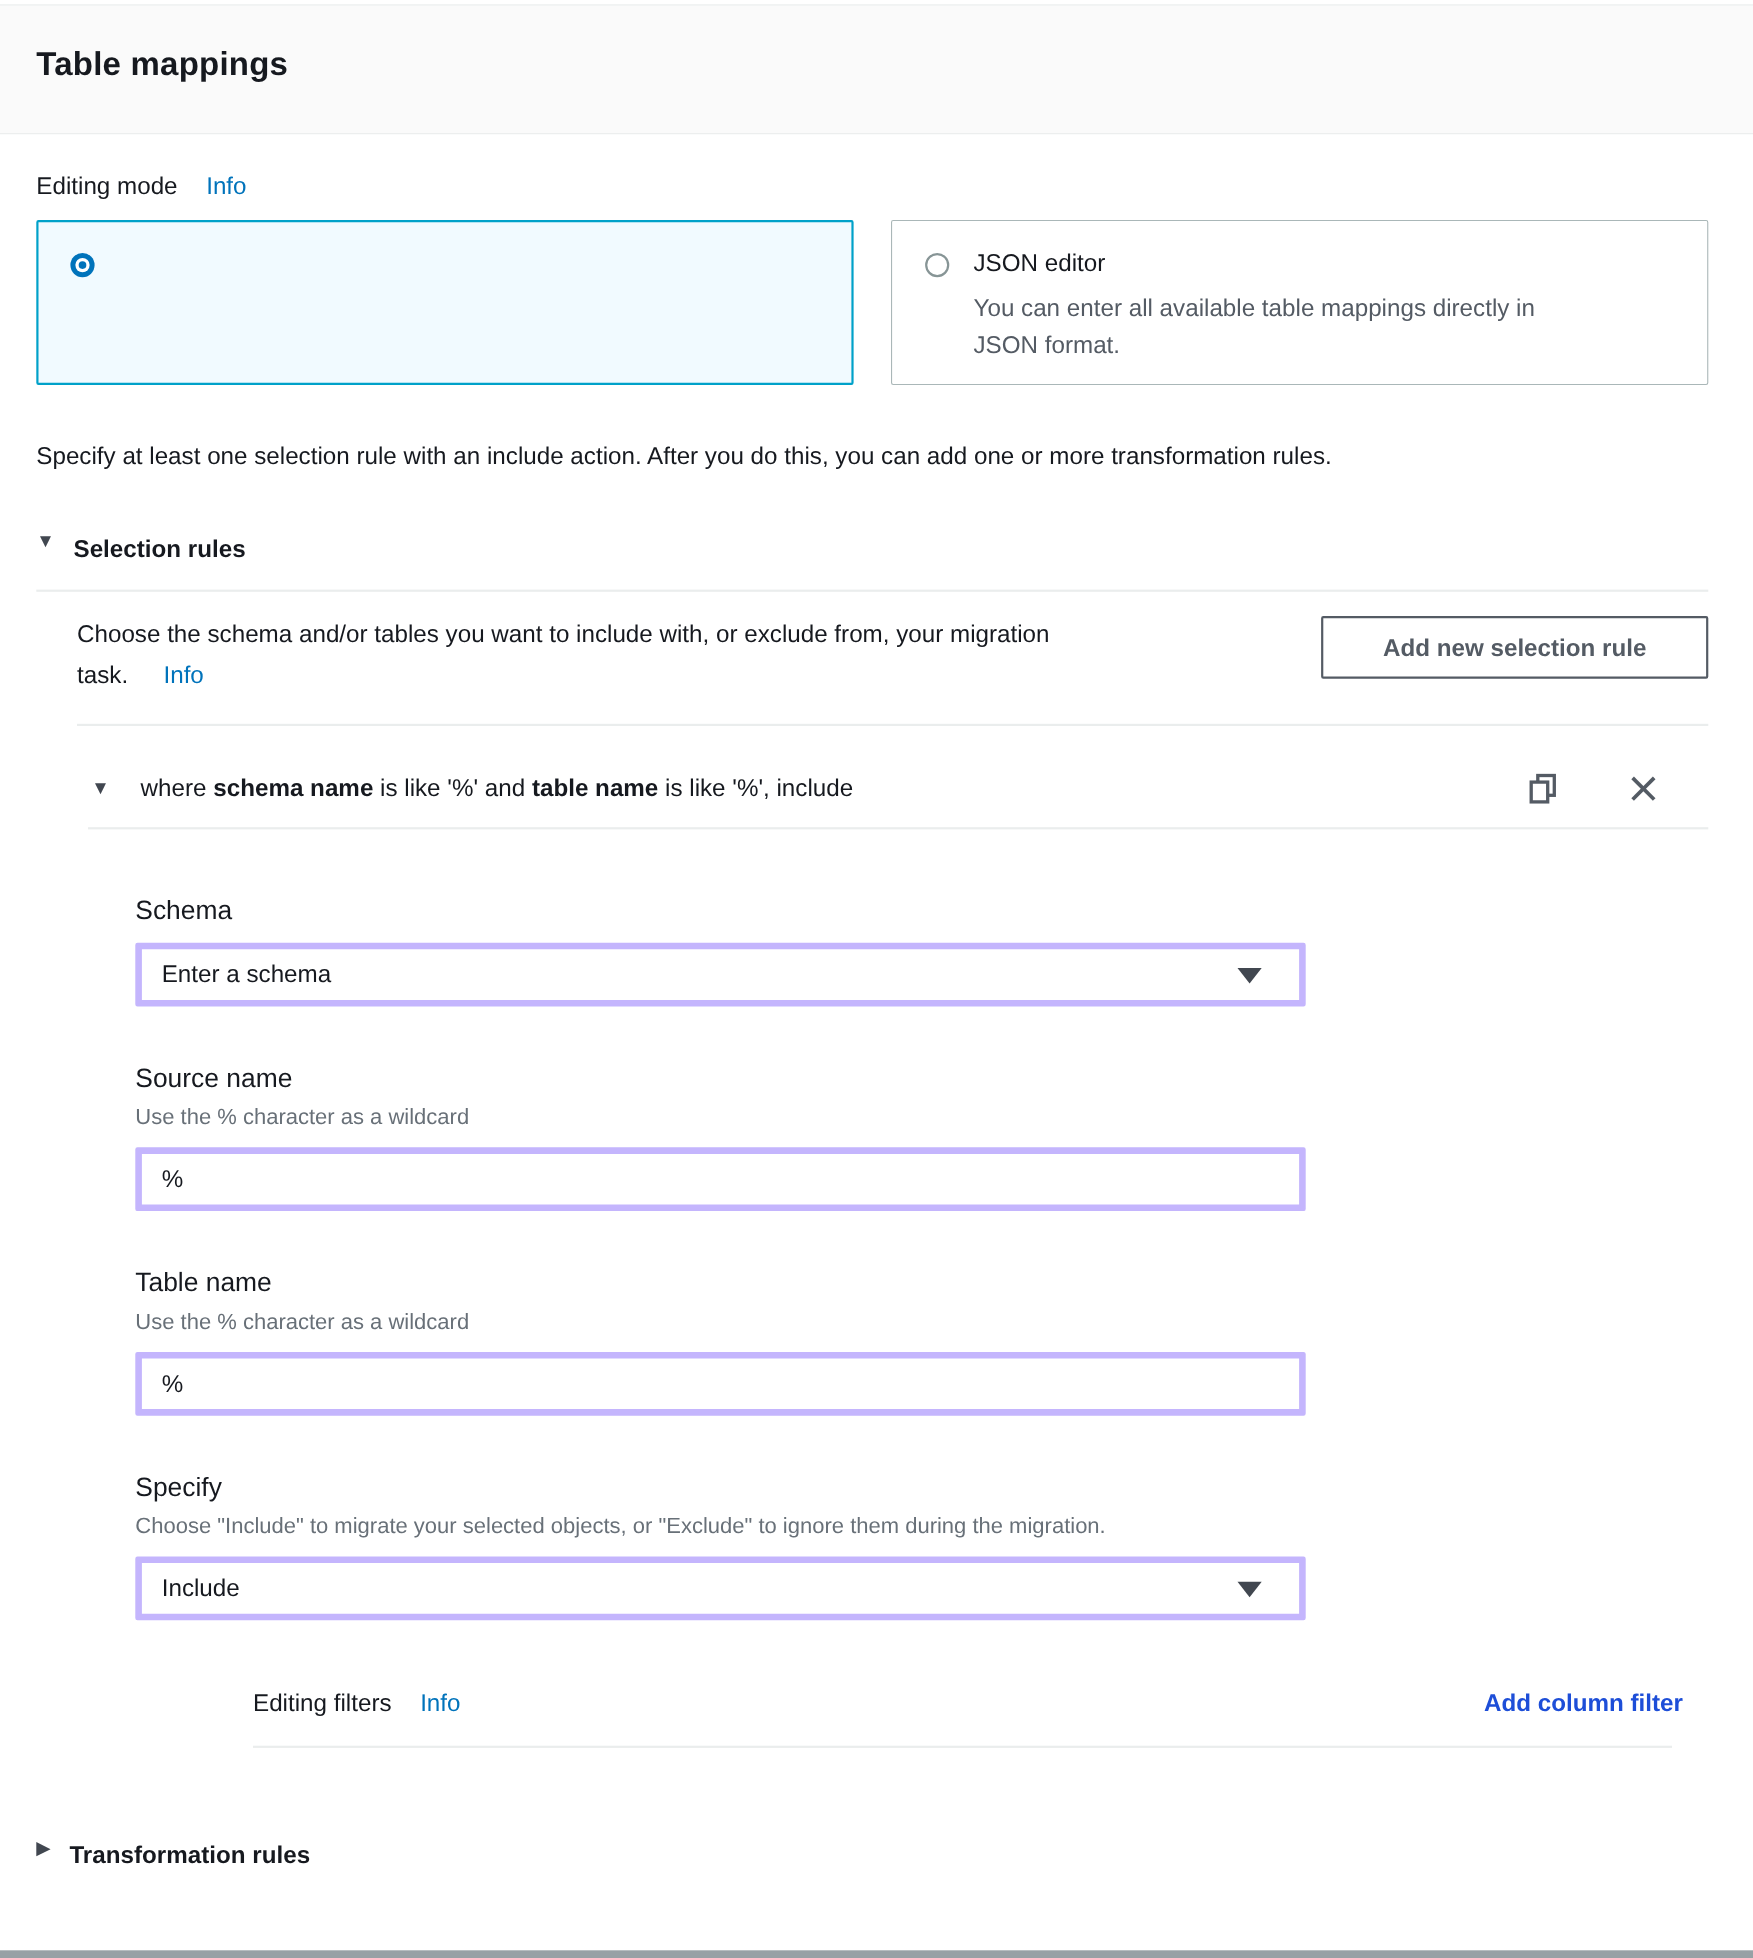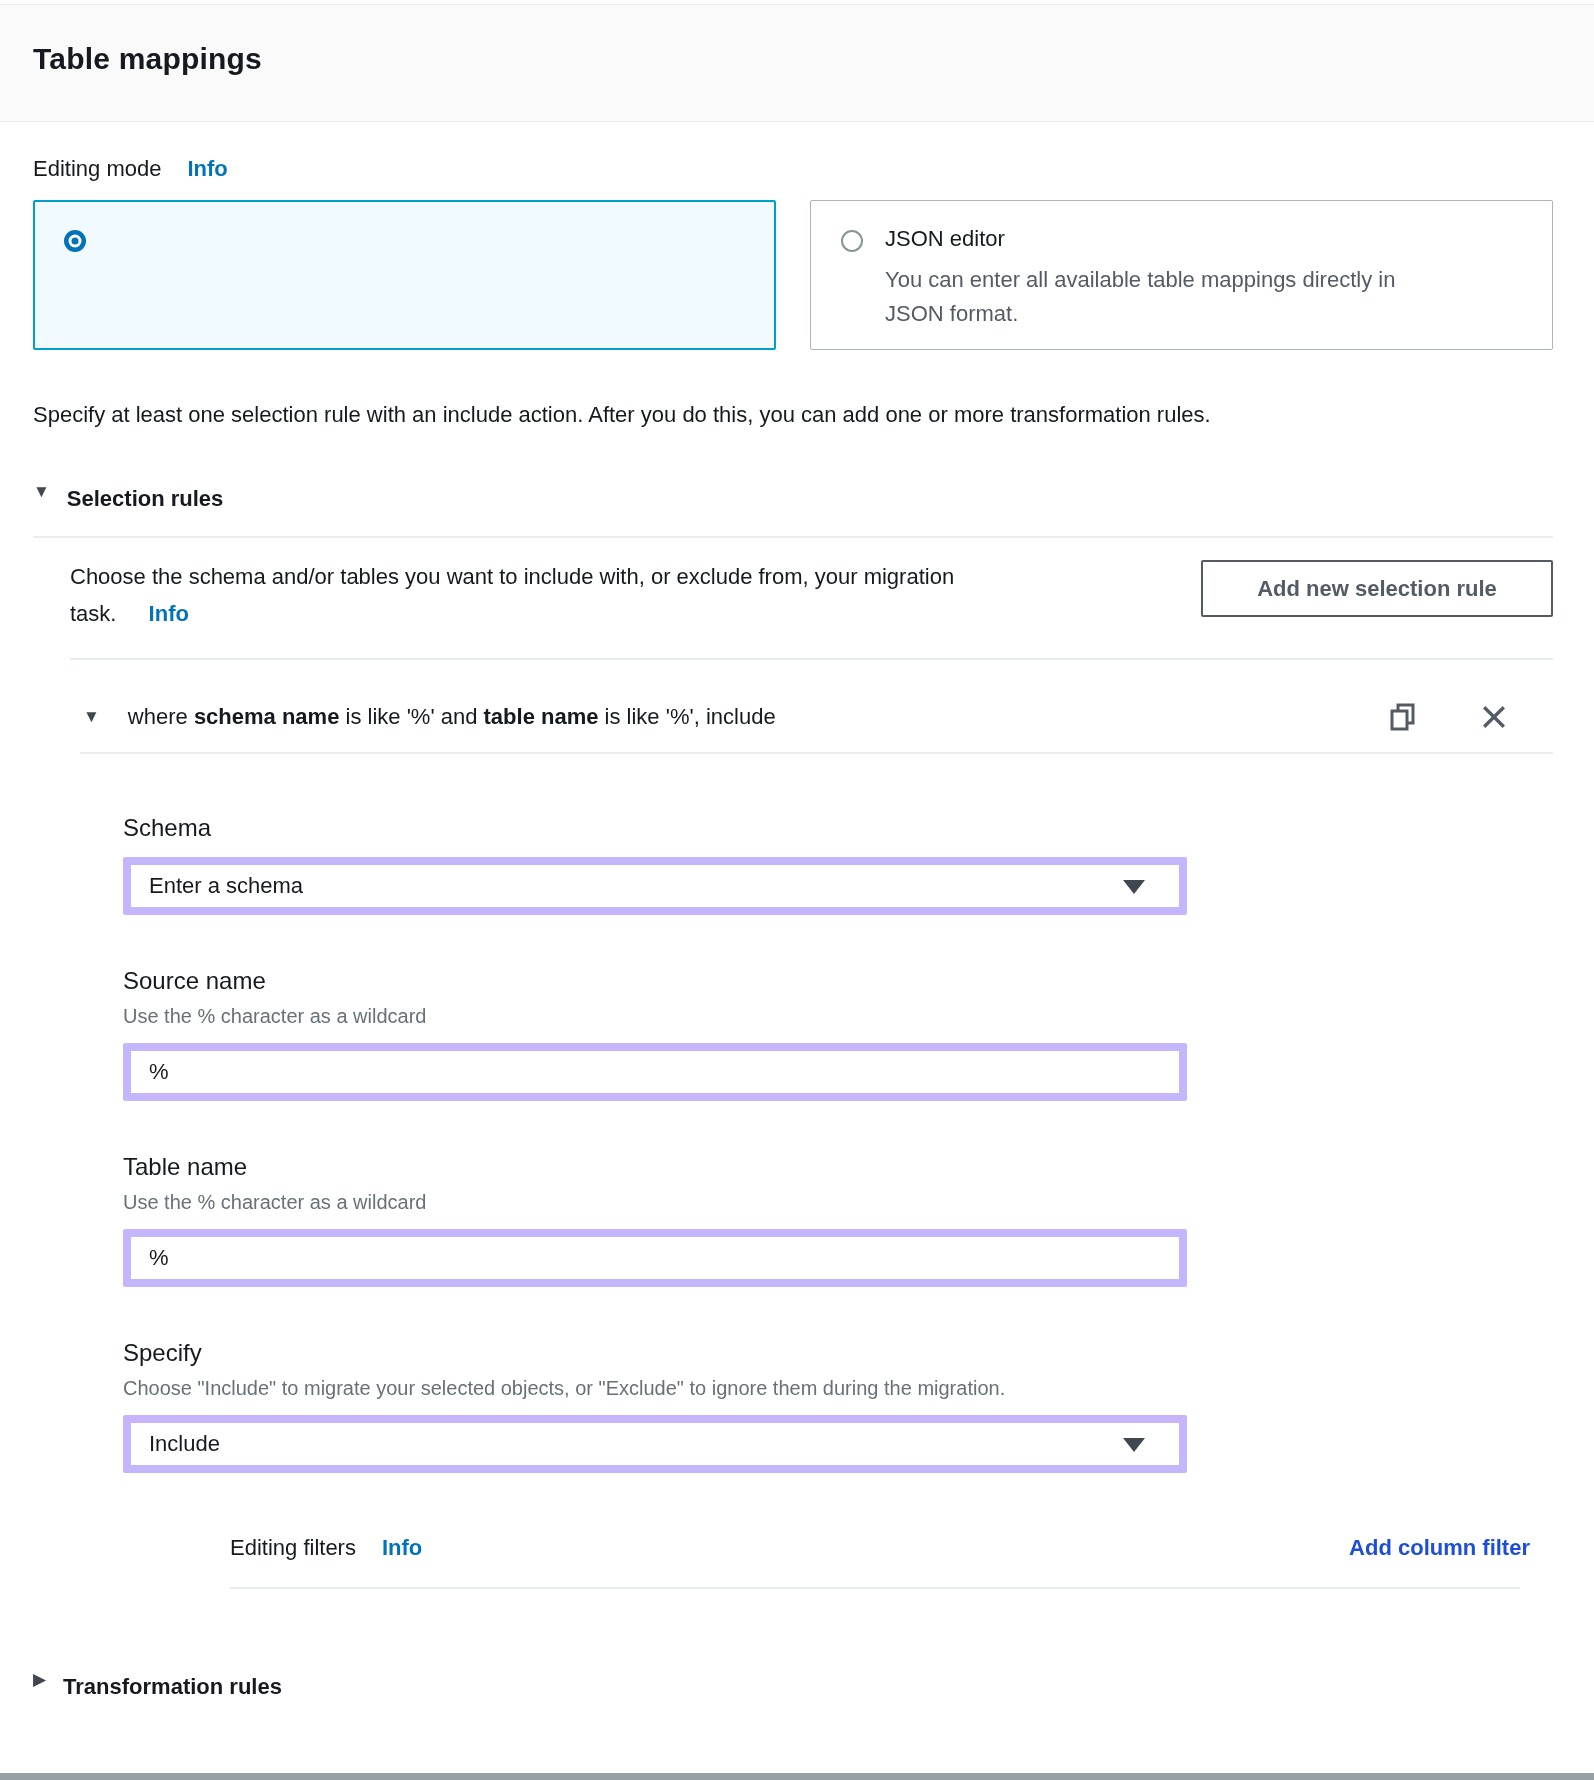--- a/index.html
+++ b/index.html
@@ -9,21 +9,21 @@
 
   
   .hdr { margin-top:4px; height:118px; background:#fafafa;
          border-top:1px solid #eaeded; border-bottom:1px solid #eaeded;
          padding:37px 0 0 33px; }
   .hdr h1 { font-size:30px; font-weight:700; color:#16191f; letter-spacing:.2px; }
 
   .content { padding:0 41px 0 33px; }
 
   .row-label { margin-top:34px; display:flex; align-items:baseline; font-size:22px; }
-  .info-link { color:#0073bb; font-weight:700; font-size:22px; text-decoration:none; margin-left:26px; cursor:pointer; }
+  .info-link { color:#0073bb; font-weight:400; font-size:22px; text-decoration:none; margin-left:26px; cursor:pointer; }
 
   
   .cards { margin-top:18px; display:flex; gap:34px; }
   .card { flex:1; height:150px; border:1px solid #aab7b8; border-radius:2px; background:#fff;
           padding:25px 20px 16px 30px; display:flex; align-items:flex-start; cursor:pointer; }
   .card.selected { border:2px solid #00a1c9; background:#f1faff; padding:24px 19px 0 29px; }
   .radio { width:22px; height:22px; border-radius:50%; flex:0 0 22px; margin-top:4px; position:relative;
            border:2px solid #879596; background:#fff; }
   .radio.checked { border:none; background:#0073bb; }
   .radio.checked::after { content:""; position:absolute; left:50%; top:50%; width:13px; height:13px;
@@ -55,21 +55,21 @@
   .rule-head { margin-top:42px; display:flex; align-items:center; padding-left:50px; padding-right:45px; }
   .rule-head .tri { margin-right:28px; cursor:pointer; }
   .rule-sum { font-size:22px; color:#16191f; }
   .rule-sum b { font-weight:700; }
   .rule-icons { margin-left:auto; display:flex; align-items:center; gap:64px; }
   .icon-btn { background:none; border:none; cursor:pointer; padding:0; line-height:0; }
 
   .rule-body { margin-left:90px; width:1064px; }
   .field-label { font-size:24px; color:#16191f; }
   .hint { margin-top:10px; font-size:20px; color:#687078; }
-  .boxfield { margin-top:15px; height:58px; width:100%; border:8px solid #c4b5fd; border-radius:2px;
+  .boxfield { margin-top:15px; height:58px; width:100%; border:6px solid #c4b5fd; border-radius:2px;
               background:#fff; font-size:22px; color:#16191f; font-family:inherit;
               display:flex; align-items:center; padding-left:18px; position:relative; }
   input.boxfield { display:block; padding-left:18px; }
   .select { cursor:pointer; }
   .caret { position:absolute; right:34px; top:50%; margin-top:-6px; width:0; height:0;
            border-left:11px solid transparent; border-right:11px solid transparent;
            border-top:14px solid #414750; }
   .mt-schema { margin-top:60px; }
   .mt-field  { margin-top:52px; }
 

